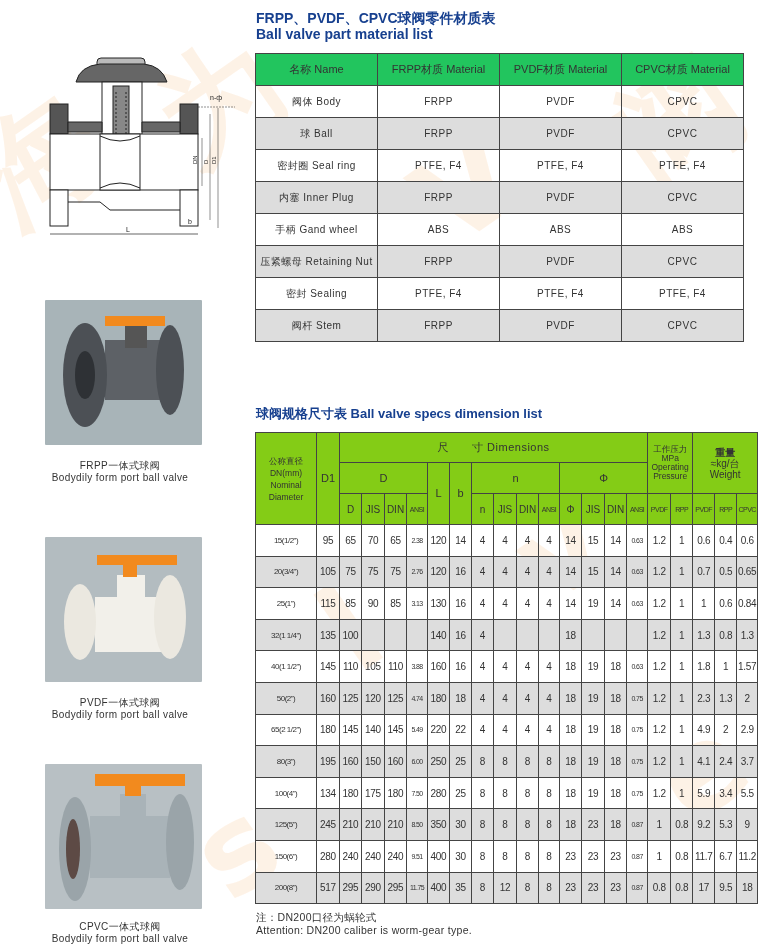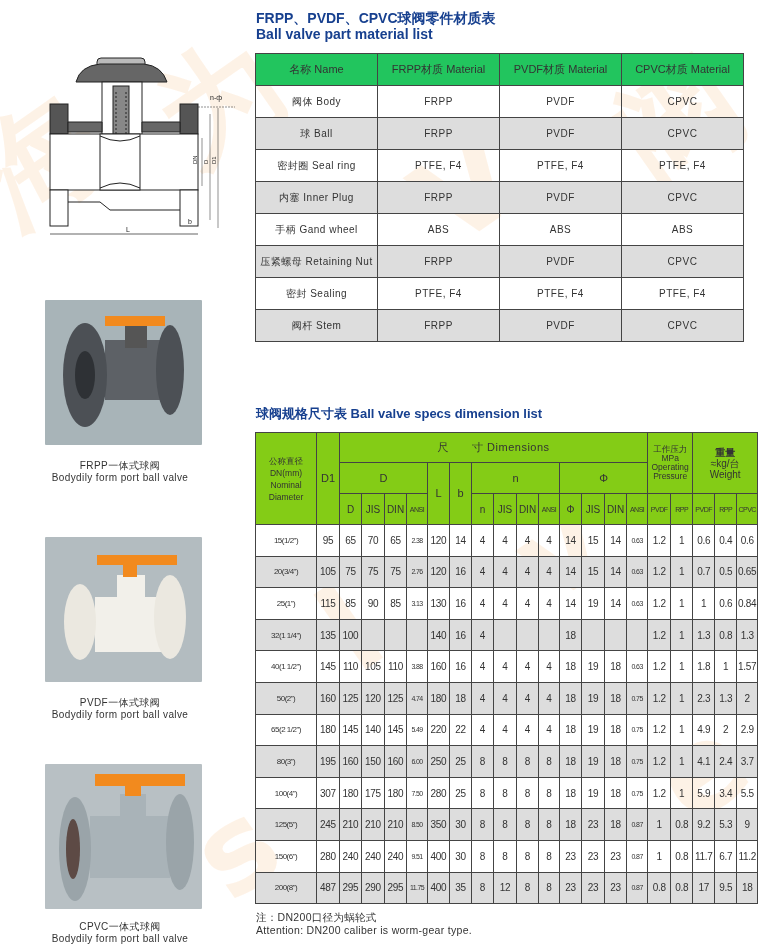--- a/index.html
+++ b/index.html
@@ -468,21 +468,21 @@
         <td>18</td>
         <td class="sm">0.75</td>
         <td>1.2</td>
         <td>1</td>
         <td>4.1</td>
         <td>2.4</td>
         <td>3.7</td>
       </tr>
       <tr>
         <td class="dn">100(4")</td>
-        <td>307</td>
+        <td>134</td>
         <td>180</td>
         <td>175</td>
         <td>180</td>
         <td class="sm">7.50</td>
         <td>280</td>
         <td>25</td>
         <td>8</td>
         <td>8</td>
         <td>8</td>
         <td>8</td>
@@ -537,21 +537,21 @@
         <td>23</td>
         <td class="sm">0.87</td>
         <td>1</td>
         <td>0.8</td>
         <td>11.7</td>
         <td>6.7</td>
         <td>11.2</td>
       </tr>
       <tr class="g">
         <td class="dn">200(8")</td>
-        <td>487</td>
+        <td>517</td>
         <td>295</td>
         <td>290</td>
         <td>295</td>
         <td class="sm">11.75</td>
         <td>400</td>
         <td>35</td>
         <td>8</td>
         <td>12</td>
         <td>8</td>
         <td>8</td>

